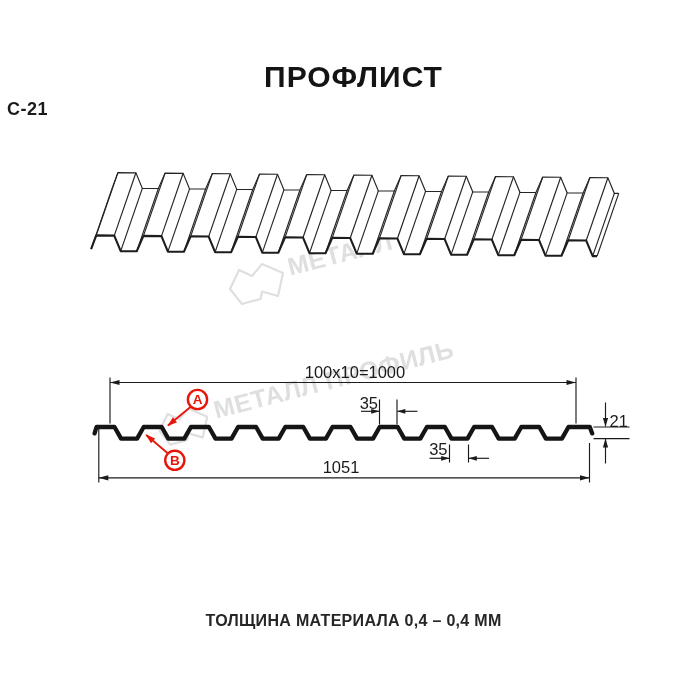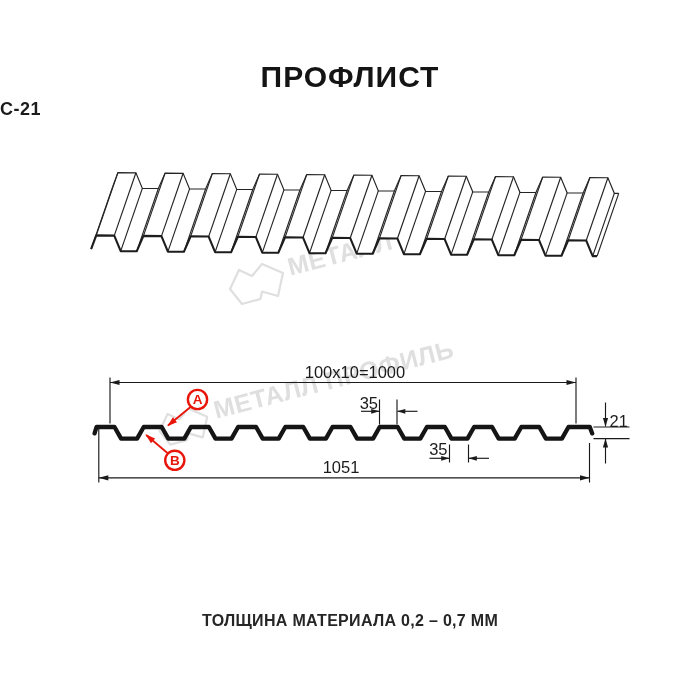--- a/index.html
+++ b/index.html
@@ -1,17 +1,17 @@
 <!DOCTYPE html>
 <html style="--accent: #e8150a; --ink: #1b1b1b; --wm: #dfdfdf;"><head>
 <meta charset="utf-8">
 <style>
   html,body{margin:0;padding:0;width:700px;height:700px;background:#ffffff;overflow:hidden;}
   body{position:relative;font-family:"Liberation Sans",sans-serif;}
-  .abs{position:absolute;}
+  .abs{position:absolute;padding-left:7px;}
   .title{position:absolute;left:0;right:0;top:60px;text-align:center;
          font-size:30px;font-weight:800;letter-spacing:1px;color:#141414;}
   .subtitle{position:absolute;left:0;right:0;top:99px;
          font-size:18px;font-weight:700;letter-spacing:.5px;color:#1b1b1b;}
   .caption{position:absolute;left:0;right:0;top:612px;text-align:center;
          font-size:16px;font-weight:700;letter-spacing:.3px;color:#262626;}
   .wm-text{position:absolute;font-weight:700;font-size:25px;line-height:29px;
          letter-spacing:.5px;color:var(--wm,#dfdfdf);white-space:nowrap;
          transform:rotate(-14.5deg);transform-origin:0 50%;}
   .wm-logo{position:absolute;}
@@ -161,13 +161,13 @@
     <g>
       <line class="red-ln" x1="168" y1="453.5" x2="146.2" y2="435" marker-end="url(#ra)"></line>
       <circle class="red-circ" cx="174.8" cy="460.3" r="9.6"></circle>
       <text class="red-txt" x="174.8" y="465.1">В</text>
     </g>
   </g>
 </svg>
 
 <div class="title hud abs">ПРОФЛИСТ</div>
 <div class="subtitle hud abs">С-21</div>
-<div class="caption hud abs">ТОЛЩИНА МАТЕРИАЛА 0,2 – 0,7 ММ</div>
+<div class="caption hud abs">ТОЛЩИНА МАТЕРИАЛА 0,4 – 0,4 ММ</div>
 
 </body></html>

